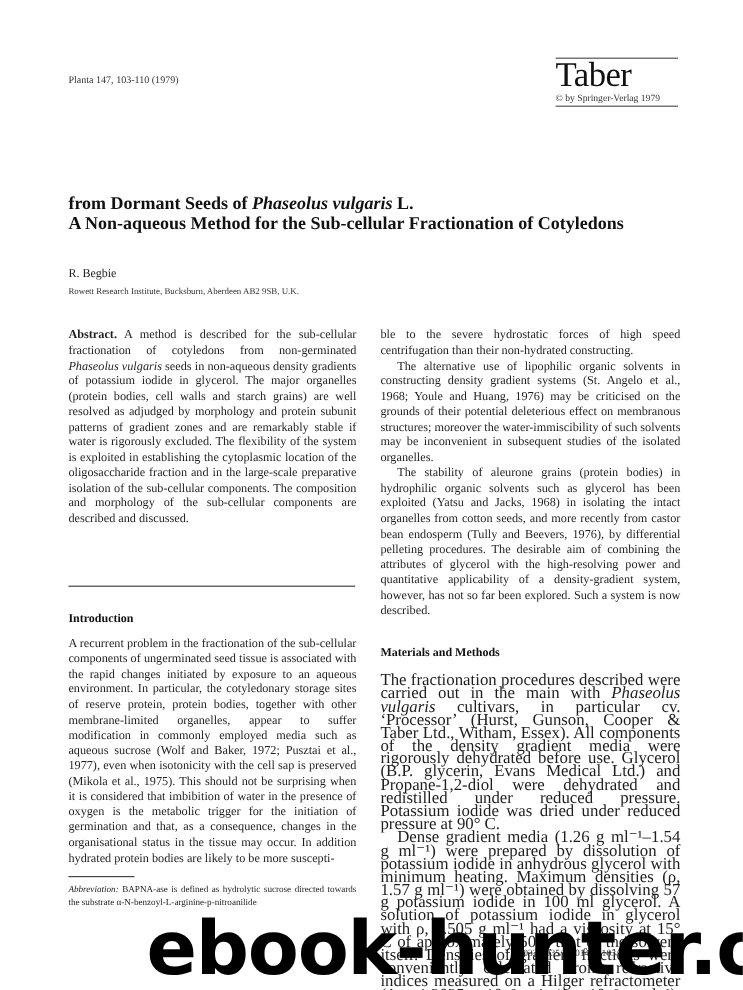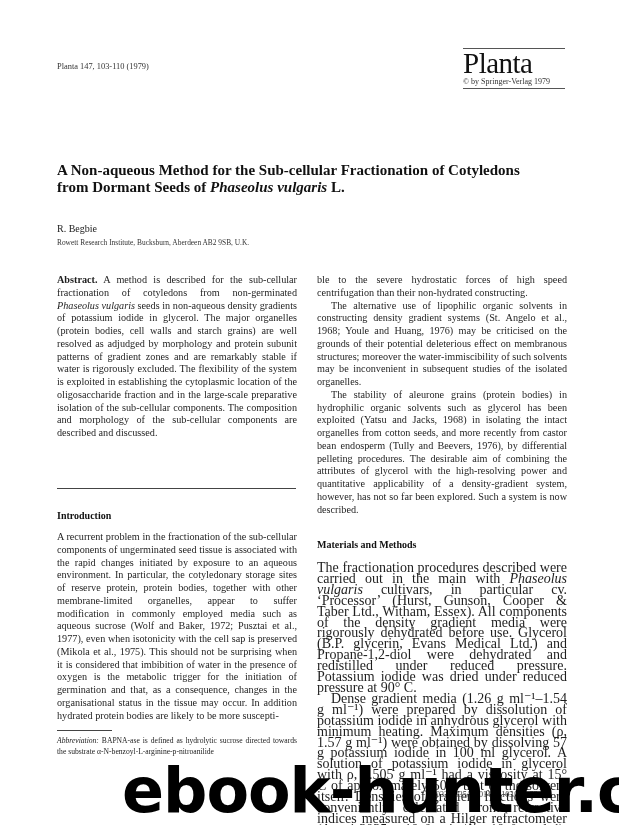--- a/index.html
+++ b/index.html
@@ -38,27 +38,27 @@
     position: absolute; left: 122px; top: 760px;
     font-family: "DejaVu Sans", "Liberation Sans", sans-serif; font-weight: bold;
     font-size: 62px; line-height: 62px; letter-spacing: -1px; color: #000; white-space: nowrap;
   }
 </style>
 </head>
 <body>
 
 <div class="journal-ref">Planta 147, 103-110 (1979)</div>
 <div class="logo-box">
-  <div class="logo-name">Planta</div>
+  <div class="logo-name">Taber</div>
   <div class="logo-copy">© by Springer-Verlag 1979</div>
 </div>
 
 <div class="title">
+  <div><span>from Dormant Seeds of </span><i>Phaseolus vulgaris</i><span> L.</span></div>
   <div>A Non-aqueous Method for the Sub-cellular Fractionation of Cotyledons</div>
-  <div><span>from Dormant Seeds of </span><i>Phaseolus vulgaris</i><span> L.</span></div>
 </div>
 <div class="author">R. Begbie</div>
 <div class="affil">Rowett Research Institute, Bucksburn, Aberdeen AB2 9SB, U.K.</div>
 
 <div class="col col-left" style="top:274px;">
   <p class="para"><b class="lead">Abstract.</b><span> A method is described for the sub-cellular fractionation of cotyledons from non-germinated </span><i>Phaseolus vulgaris</i><span> seeds in non-aqueous density gradients of potassium iodide in glycerol. The major organelles (protein bodies, cell walls and starch grains) are well resolved as adjudged by morphology and protein subunit patterns of gradient zones and are remarkably stable if water is rigorously excluded. The flexibility of the system is exploited in establishing the cytoplasmic location of the oligosaccharide fraction and in the large-scale preparative isolation of the sub-cellular components. The composition and morphology of the sub-cellular components are described and discussed.</span></p>
 </div>
 
 <div class="rule" style="top:488px;"></div>
 <div class="heading" style="left:57px; top:510px;">Introduction</div>

